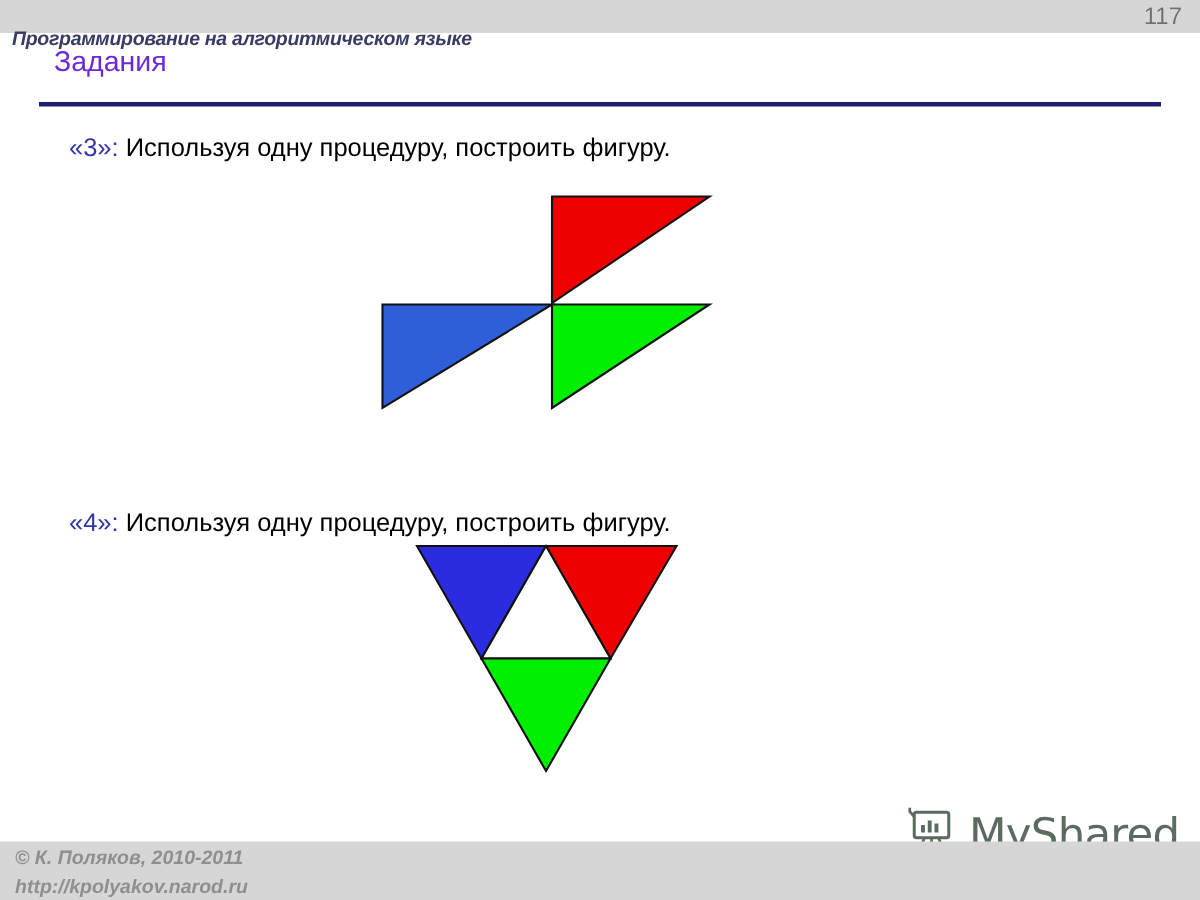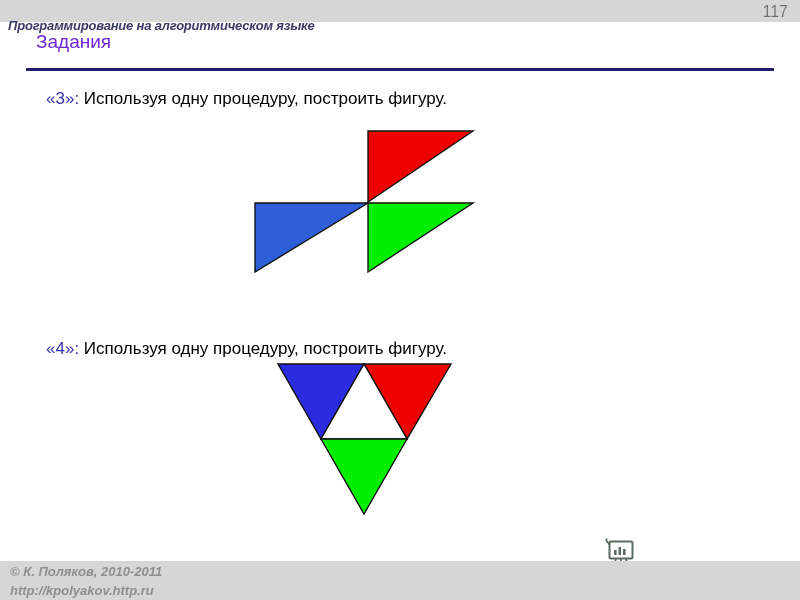--- a/index.html
+++ b/index.html
@@ -188,20 +188,21 @@
       <rect x="5.5" y="5.5" width="23" height="17" rx="1.5" fill="none" stroke="#5b6b5f" stroke-width="2"></rect>
       <path d="M5.5 8.5 L2.5 5.0 L2.5 2.5" fill="none" stroke="#5b6b5f" stroke-width="1.8"></path>
       <rect x="10" y="14" width="2.6" height="5" fill="#5b6b5f"></rect>
       <rect x="14.5" y="11" width="2.6" height="8" fill="#5b6b5f"></rect>
       <rect x="19" y="13" width="2.6" height="6" fill="#5b6b5f"></rect>
       <path d="M12 23 L9.5 31" fill="none" stroke="#5b6b5f" stroke-width="1.8"></path>
       <path d="M22 23 L24.5 31" fill="none" stroke="#5b6b5f" stroke-width="1.8"></path>
       <path d="M17 23 L17 31" fill="none" stroke="#5b6b5f" stroke-width="1.8"></path>
     </svg>
   </span>
+  <span class="myshared-text">MyShared</span>
 </div>
 
 <div class="footer-band"></div>
 <div class="footer-copy">
   <span>©</span>
   <span>К. Поляков, 2010-2011</span>
 </div>
-<div class="footer-url">http://kpolyakov.http.ru</div>
+<div class="footer-url">http://kpolyakov.narod.ru</div>
 
 </body></html>

